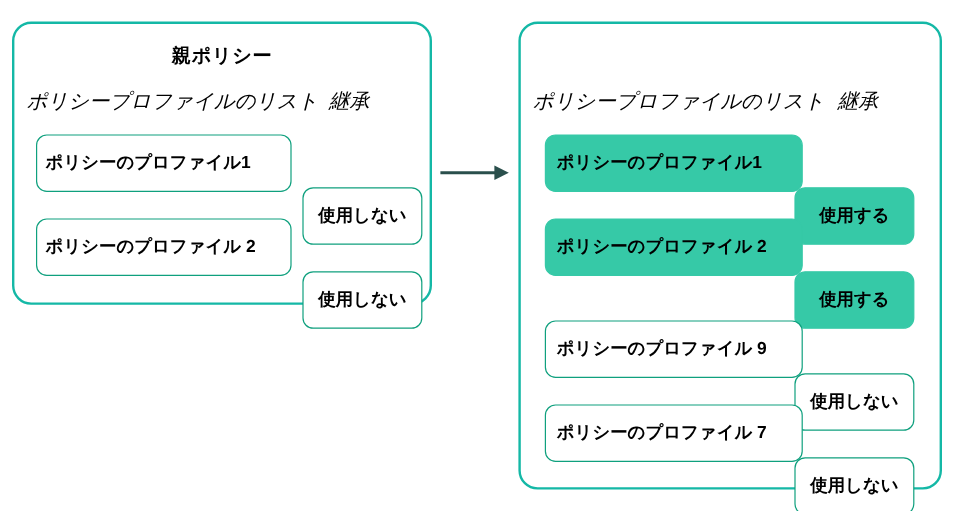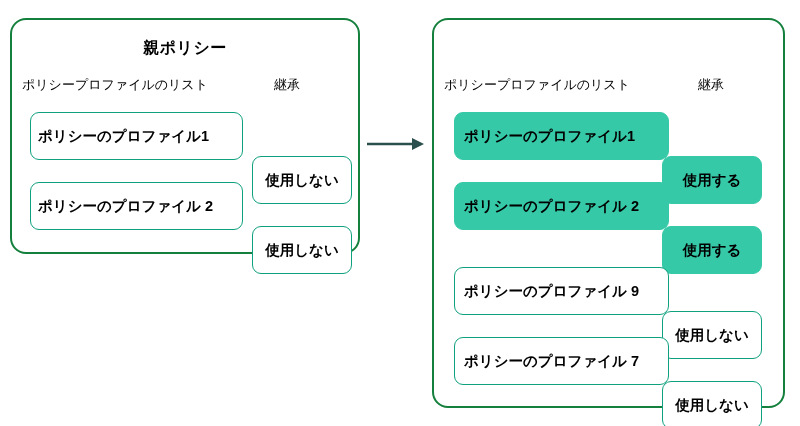--- a/index.html
+++ b/index.html
@@ -13,21 +13,21 @@
     position: relative;
     overflow: hidden;
     font-family: "Liberation Sans", "DejaVu Sans", sans-serif;
     color: #000000;
   }
 
   .panel {
     position: absolute;
     box-sizing: border-box;
     background: #ffffff;
-    border: 2px solid #15803d;
+    border: 2px solid #14b8a6;
     border-radius: 16px;
   }
 
   #panel-parent {
     left: 10px;
     top: 18px;
     width: 350px;
     height: 236px;
   }
 
@@ -53,23 +53,24 @@
   .column-headers {
     position: absolute;
     left: 0;
     right: 0;
     top: 54px;
     height: 22px;
   }
 
   .col-head {
     position: absolute;
-    font-size: 13px;
+    font-size: 17px;
     line-height: 22px;
     white-space: nowrap;
+    font-style: italic;
   }
 
   .col-head-list { left: 10px; }
   #panel-parent .col-head-inherit { left: 262px; }
   #panel-child  .col-head-inherit { left: 264px; }
 
   .rows {
     position: absolute;
     left: 0;
     top: 0;

